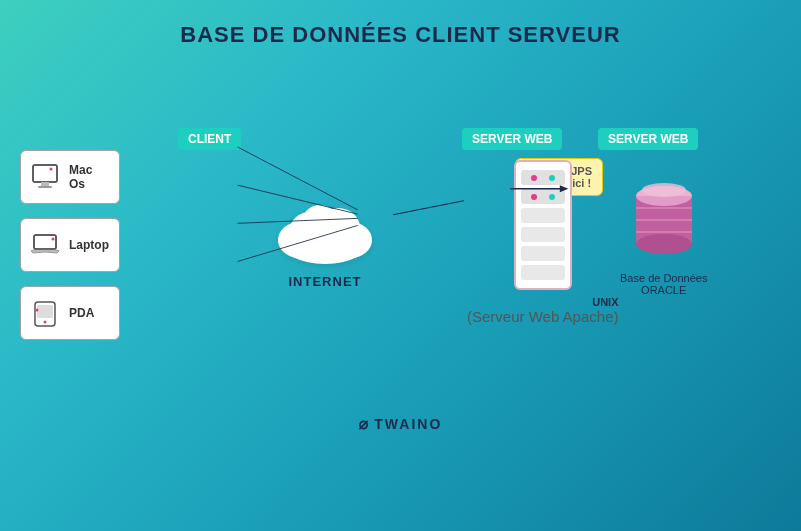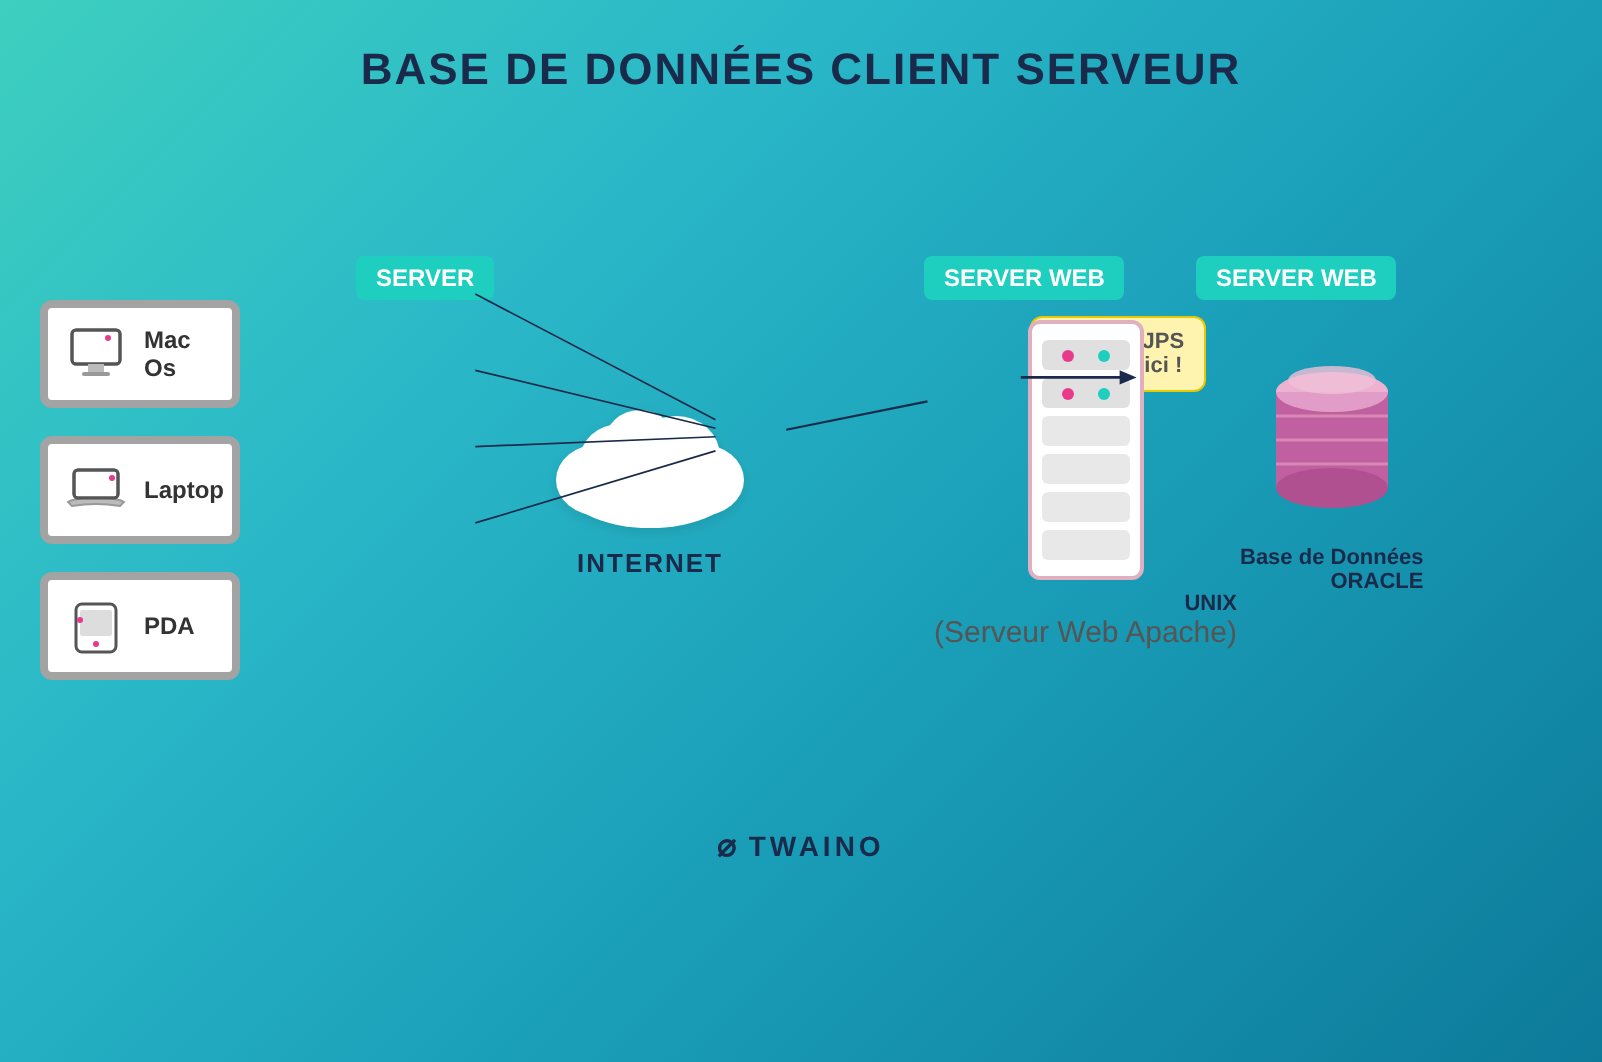--- a/index.html
+++ b/index.html
@@ -76,21 +76,21 @@
       top: 80px;
       display: flex;
       flex-direction: column;
       gap: 14px;
     }
 
     .device-card {
       width: 100px;
       height: 54px;
       background: #fff;
-      border: 4px solid #a3a3a3;
+      border: 1px solid #a3a3a3;
       border-radius: 6px;
       display: flex;
       align-items: center;
       justify-content: flex-start;
       padding: 6px 8px;
       gap: 8px;
     }
 
     .device-icon {
       width: 32px;
@@ -215,23 +215,22 @@
     .oracle-db {
       position: absolute;
       left: 620px;
       top: 110px;
       text-align: center;
     }
 
     .db-label {
       font-size: 11px;
       color: #1a2a4a;
-      font-weight: 700;
+      font-weight: 400;
       margin-top: 8px;
-      text-align: right;
     }
 
     
     .lines-svg {
       position: absolute;
       top: 0;
       left: 0;
       width: 100%;
       height: 100%;
       pointer-events: none;
@@ -263,21 +262,21 @@
   </style>
 </head>
 <body>
 
 <div class="container">
 
   <div class="title">BASE DE DONNÉES CLIENT SERVEUR</div>
 
   <div class="diagram">
 
-    <div class="clients-label server-web-label">SERVER</div>
+    <div class="clients-label server-web-label">CLIENT</div>
 
     <div class="server-web-label server-web-1">SERVER WEB</div>
 
     <div class="server-web-label server-web-2">SERVER WEB</div>
 
     <div class="devices">
 
       <div class="device-card">
         <svg class="device-icon" viewBox="0 0 32 32">
           <rect x="4" y="4" width="24" height="17" rx="2" fill="#fff" stroke="#555" stroke-width="1.5"></rect>

